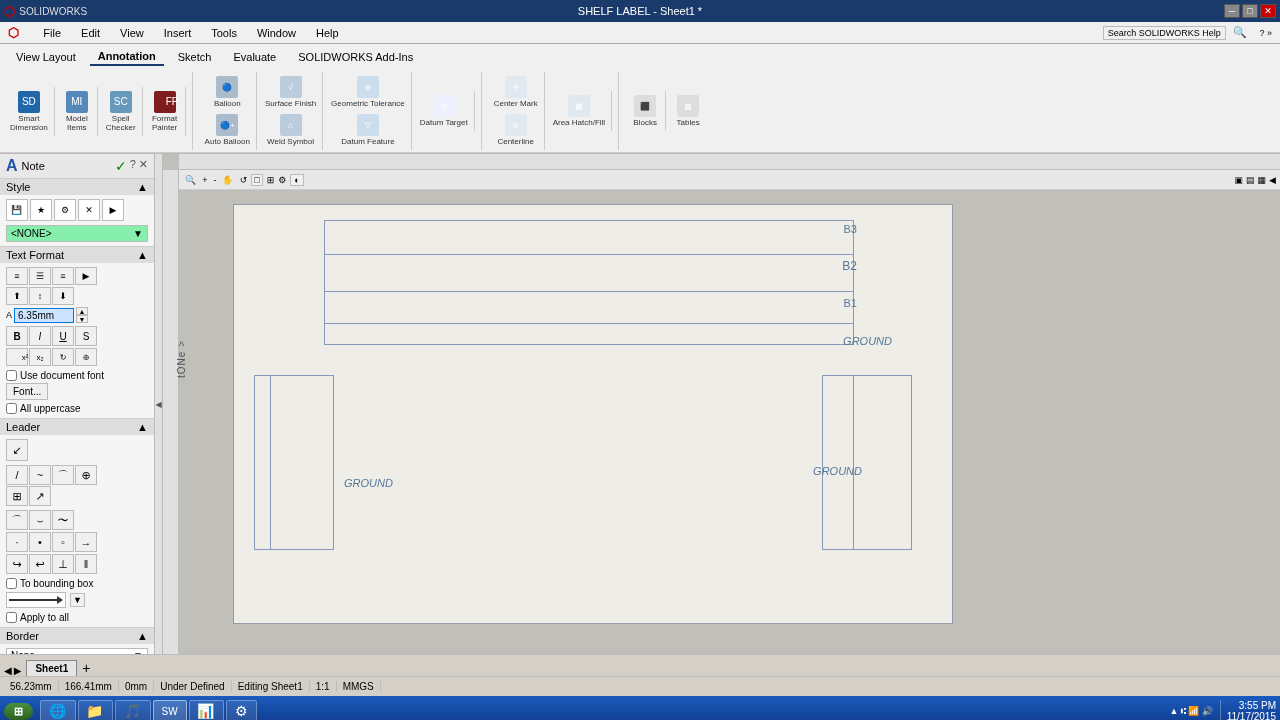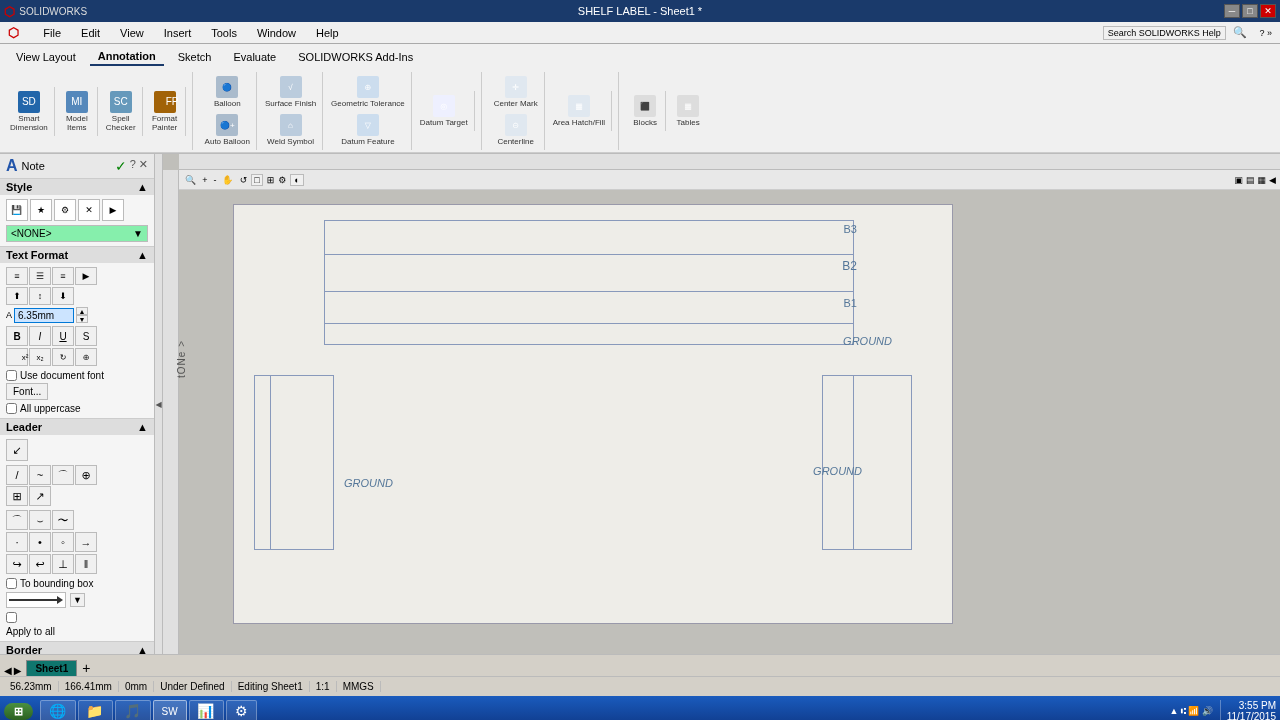--- a/index.html
+++ b/index.html
@@ -26,21 +26,21 @@
     .tb-label { font-size: 8px; text-align: center; color: #333; margin-top: 1px; }
     .tab-btn { padding: 2px 8px; font-size: 11px; cursor: pointer; border: none; background: transparent; }
     .tab-btn.active { font-weight: bold; border-bottom: 2px solid #1a3a6b; }
 
     
     #main-layout { display: flex; height: calc(720px - 22px - 22px - 78px - 24px - 22px - 20px); }
 
     
     #left-panel { width: 155px; background: #f5f5f5; border-right: 1px solid #bbb; overflow-y: auto; font-size: 11px; }
     .panel-section { border-bottom: 1px solid #ccc; }
-    .section-header { background: #ddd; padding: 2px 6px; display: flex; justify-content: space-between; cursor: pointer; font-size: 11px; font-weight: bold; }
+    .section-header { background: #ddd; padding: 2px 6px; display: flex; justify-content: space-between; cursor: pointer; font-size: 11px; font-weight: normal; }
     .section-content { padding: 4px 6px; }
 
     
     .style-icons { display: flex; gap: 2px; margin-bottom: 4px; }
     .style-icon-btn { width: 22px; height: 22px; border: 1px solid #bbb; background: #fff; cursor: pointer; display: flex; align-items: center; justify-content: center; font-size: 9px; }
     .style-dropdown { width: 100%; border: 1px solid #bbb; background: #86efac; padding: 2px 4px; font-size: 10px; display: flex; align-items: center; justify-content: space-between; cursor: pointer; }
 
     
     .format-row { display: flex; gap: 1px; margin-bottom: 2px; }
     .fmt-btn { width: 22px; height: 18px; border: 1px solid #bbb; background: #f0f0f0; cursor: pointer; display: flex; align-items: center; justify-content: center; font-size: 9px; }
@@ -50,36 +50,36 @@
     .use-doc { display: flex; align-items: center; gap: 3px; font-size: 10px; margin-bottom: 2px; }
     .font-btn2 { border: 1px solid #bbb; background: #f0f0f0; padding: 2px 6px; cursor: pointer; font-size: 10px; margin-bottom: 3px; display: inline-block; }
     .uppercase-row { display: flex; align-items: center; gap: 3px; font-size: 10px; }
 
     
     .leader-content { padding: 4px 6px; }
     .leader-icon-grid { display: grid; grid-template-columns: repeat(4, 22px); gap: 1px; margin-bottom: 4px; }
     .leader-btn { width: 22px; height: 20px; border: 1px solid #bbb; background: #f0f0f0; cursor: pointer; display: flex; align-items: center; justify-content: center; }
     .to-bbox { display: flex; align-items: center; gap: 3px; font-size: 10px; margin-top: 4px; margin-bottom: 3px; }
     .arrow-select { display: flex; align-items: center; gap: 2px; }
-    .apply-all { display: flex; align-items: flex-start; gap: 3px; font-size: 10px; margin-top: 3px; flex-direction: column; }
+    .apply-all { display: flex; align-items: flex-start; gap: 3px; font-size: 10px; margin-top: 3px; }
 
     
     .border-content { padding: 4px 6px; }
     .border-dropdown { width: 100%; border: 1px solid #bbb; background: white; padding: 1px 4px; font-size: 10px; margin-bottom: 3px; display: flex; justify-content: space-between; cursor: pointer; }
     .spin-btn { width: 12px; height: 8px; border: 1px solid #bbb; background: #f0f0f0; font-size: 7px; line-height: 1; cursor: pointer; display: flex; align-items: center; justify-content: center; }
 
     
     #canvas-area { flex: 1; background: #c8c8c8; position: relative; overflow: hidden; }
     #h-ruler { height: 16px; background: #e8e8e8; border-bottom: 1px solid #bbb; display: flex; align-items: center; padding-left: 20px; font-size: 9px; color: #555; position: relative; }
     #v-ruler { position: absolute; left: 0; top: 16px; width: 16px; bottom: 0; background: #e8e8e8; border-right: 1px solid #bbb; font-size: 8px; color: #555; }
 
     
     #bottom-tabs { background: #d4d0c8; height: 22px; display: flex; align-items: center; padding: 0 4px; border-top: 1px solid #bbb; gap: 2px; }
     .sheet-tab { background: #f0f0f0; border: 1px solid #888; border-bottom: none; padding: 2px 8px; font-size: 10px; cursor: pointer; }
-    .sheet-tab.active { background: #0f766e; font-weight: bold; }
+    .sheet-tab.active { background: #e5e5e5; font-weight: bold; }
 
     
     #status-bar { background: #d4d0c8; height: 20px; display: flex; align-items: center; padding: 0 4px; border-top: 1px solid #bbb; font-size: 10px; gap: 8px; }
     .status-item { padding: 0 6px; border-right: 1px solid #bbb; }
 
     
     #taskbar { background: linear-gradient(to bottom, #1a5bbd, #0f3a8a); height: 30px; display: flex; align-items: center; padding: 0 4px; }
     .taskbar-start { background: linear-gradient(to bottom, #4a9040, #2a6020); border-radius: 10px; color: white; font-size: 11px; font-weight: bold; padding: 2px 10px; cursor: pointer; margin-right: 6px; }
     .taskbar-app { background: rgba(255,255,255,0.1); border: 1px solid rgba(255,255,255,0.3); border-radius: 2px; padding: 2px 8px; color: white; font-size: 10px; margin: 0 1px; cursor: pointer; height: 22px; display: flex; align-items: center; }
 
@@ -141,21 +141,21 @@
       </div>
     </div>
     <div class="tb-group">
       <div class="tb-btn">
         <div class="tb-icon" style="background:#6699bb;">SC</div>
         <div class="tb-label">Spell<br>Checker</div>
       </div>
     </div>
     <div class="tb-group">
       <div class="tb-btn">
-        <div class="tb-icon" style="background:#a16207;padding-left:15px;">FP</div>
+        <div class="tb-icon" style="background:#7f1d1d;padding-left:15px;">FP</div>
         <div class="tb-label">Format<br>Painter</div>
       </div>
     </div>
     <div style="width:1px;background:#ccc;margin:0 4px;align-self:stretch;"></div>
 
     <div class="tb-group">
       <div class="tb-btn">
         <div class="tb-icon" style="background:#aabbcc;font-size:8px;">🔵</div>
         <div class="tb-label">Balloon</div>
       </div>

